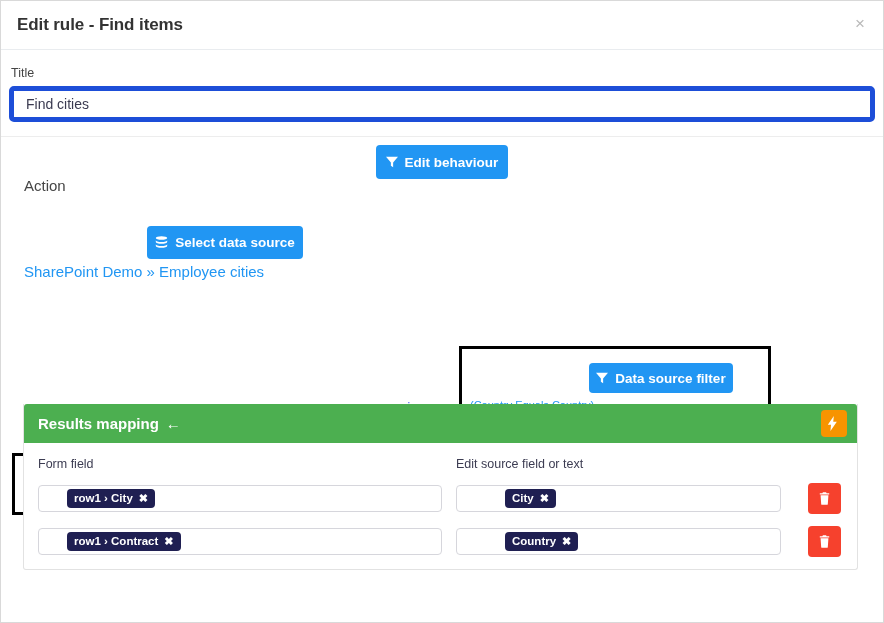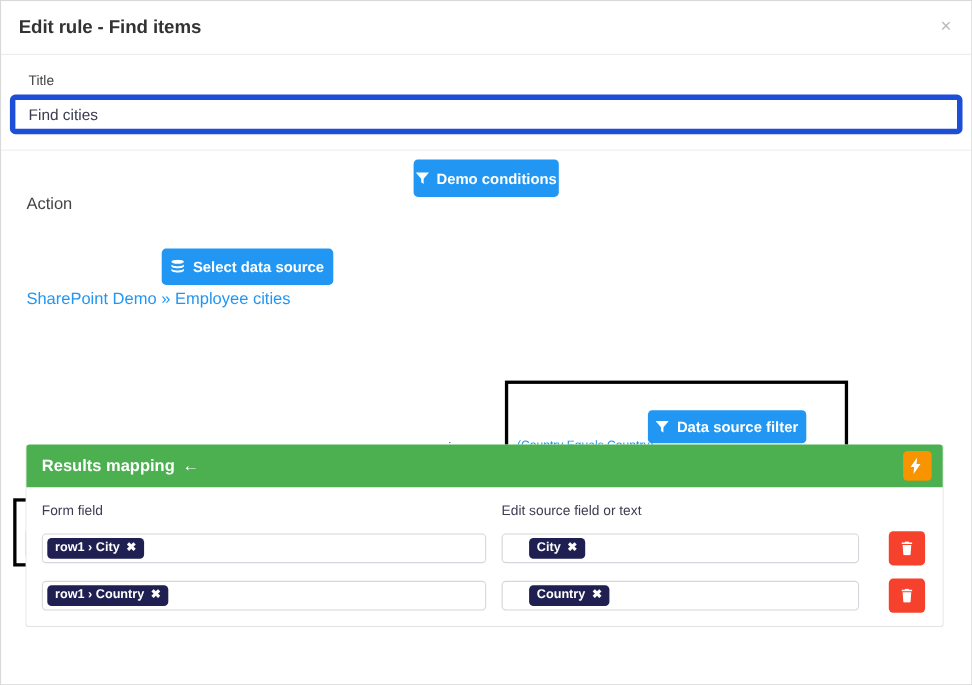--- a/index.html
+++ b/index.html
@@ -56,21 +56,21 @@
   .modal-body {
     padding: 0;
   }
   .title-block {
     padding: 16px 8px 14px 8px;
     border-bottom: 1px solid #ededed;
   }
   .field-label {
     font-size: 12.5px;
     color: #444;
-    margin: 0 0 6px 17px;
+    margin: 0 0 6px 2px;
     display: block;
   }
   .title-input {
     display: block;
     width: 100%;
     height: 36px;
     border: 5px solid #1d4ed8;
     border-radius: 5px;
     padding: 0 12px;
     font-size: 14px;
@@ -148,21 +148,21 @@
   }
   .filter-hl {
     left: 458px;
     top: 209px;
     width: 312px;
     height: 70px;
   }
   .ds-filter-btn {
     position: absolute;
     left: 127px;
-    top: 24px;
+    top: 14px;
     width: 144px;
     height: 30px;
   }
   .filter-desc {
     position: absolute;
     left: 8px;
     top: 50px;
     font-size: 11px;
     color: #2196f3;
     cursor: pointer;
@@ -245,20 +245,21 @@
     align-items: center;
     gap: 6px;
     background: #1f1f52;
     color: #ffffff;
     font-size: 11.5px;
     font-weight: bold;
     border-radius: 4px;
     padding: 3px 7px;
     line-height: 1.2;
     white-space: nowrap;
+    margin-left: 24px;
   }
   .token .tok-x {
     font-size: 11px;
     font-weight: bold;
     cursor: pointer;
   }
 
   
   .results-panel {
     position: absolute;
@@ -367,21 +368,21 @@
     </div>
 
     <div class="action-region">
 
       <button class="btn btn-blue edit-conditions-btn">
         <span>
           <svg width="12" height="12" viewBox="0 0 16 16" fill="#ffffff">
               <path d="M0 1h16L9.5 8.6V15L6.5 13V8.6z"></path>
             </svg>
         </span>
-        <span>Demo conditions</span>
+        <span>Edit behaviour</span>
       </button>
 
       <div class="action-label">Action</div>
 
       <button class="btn btn-blue select-ds-btn">
         <span>
           <svg width="13" height="13" viewBox="0 0 16 16" fill="#ffffff">
             <ellipse cx="8" cy="2.4" rx="7" ry="2.2"></ellipse>
             <path d="M1 5.2c0 1.2 3.1 2.2 7 2.2s7-1 7-2.2v2.2c0 1.2-3.1 2.2-7 2.2S1 8.6 1 7.4z"></path>
             <path d="M1 10c0 1.2 3.1 2.2 7 2.2s7-1 7-2.2v2.3c0 1.2-3.1 2.2-7 2.2S1 13.5 1 12.3z"></path>
@@ -498,21 +499,21 @@
                 </svg>
               </span>
             </button>
           </div>
         </div>
 
         <div class="mapping-row">
           <div class="slot-a">
             <div class="map-input">
               <span class="token">
-                <span>row1 › Country</span>
+                <span>row1 › Contract</span>
                 <span class="tok-x">✖</span>
               </span>
             </div>
           </div>
           <div class="slot-b">
             <div class="map-input">
               <span class="token">
                 <span>Country</span>
                 <span class="tok-x">✖</span>
               </span>

